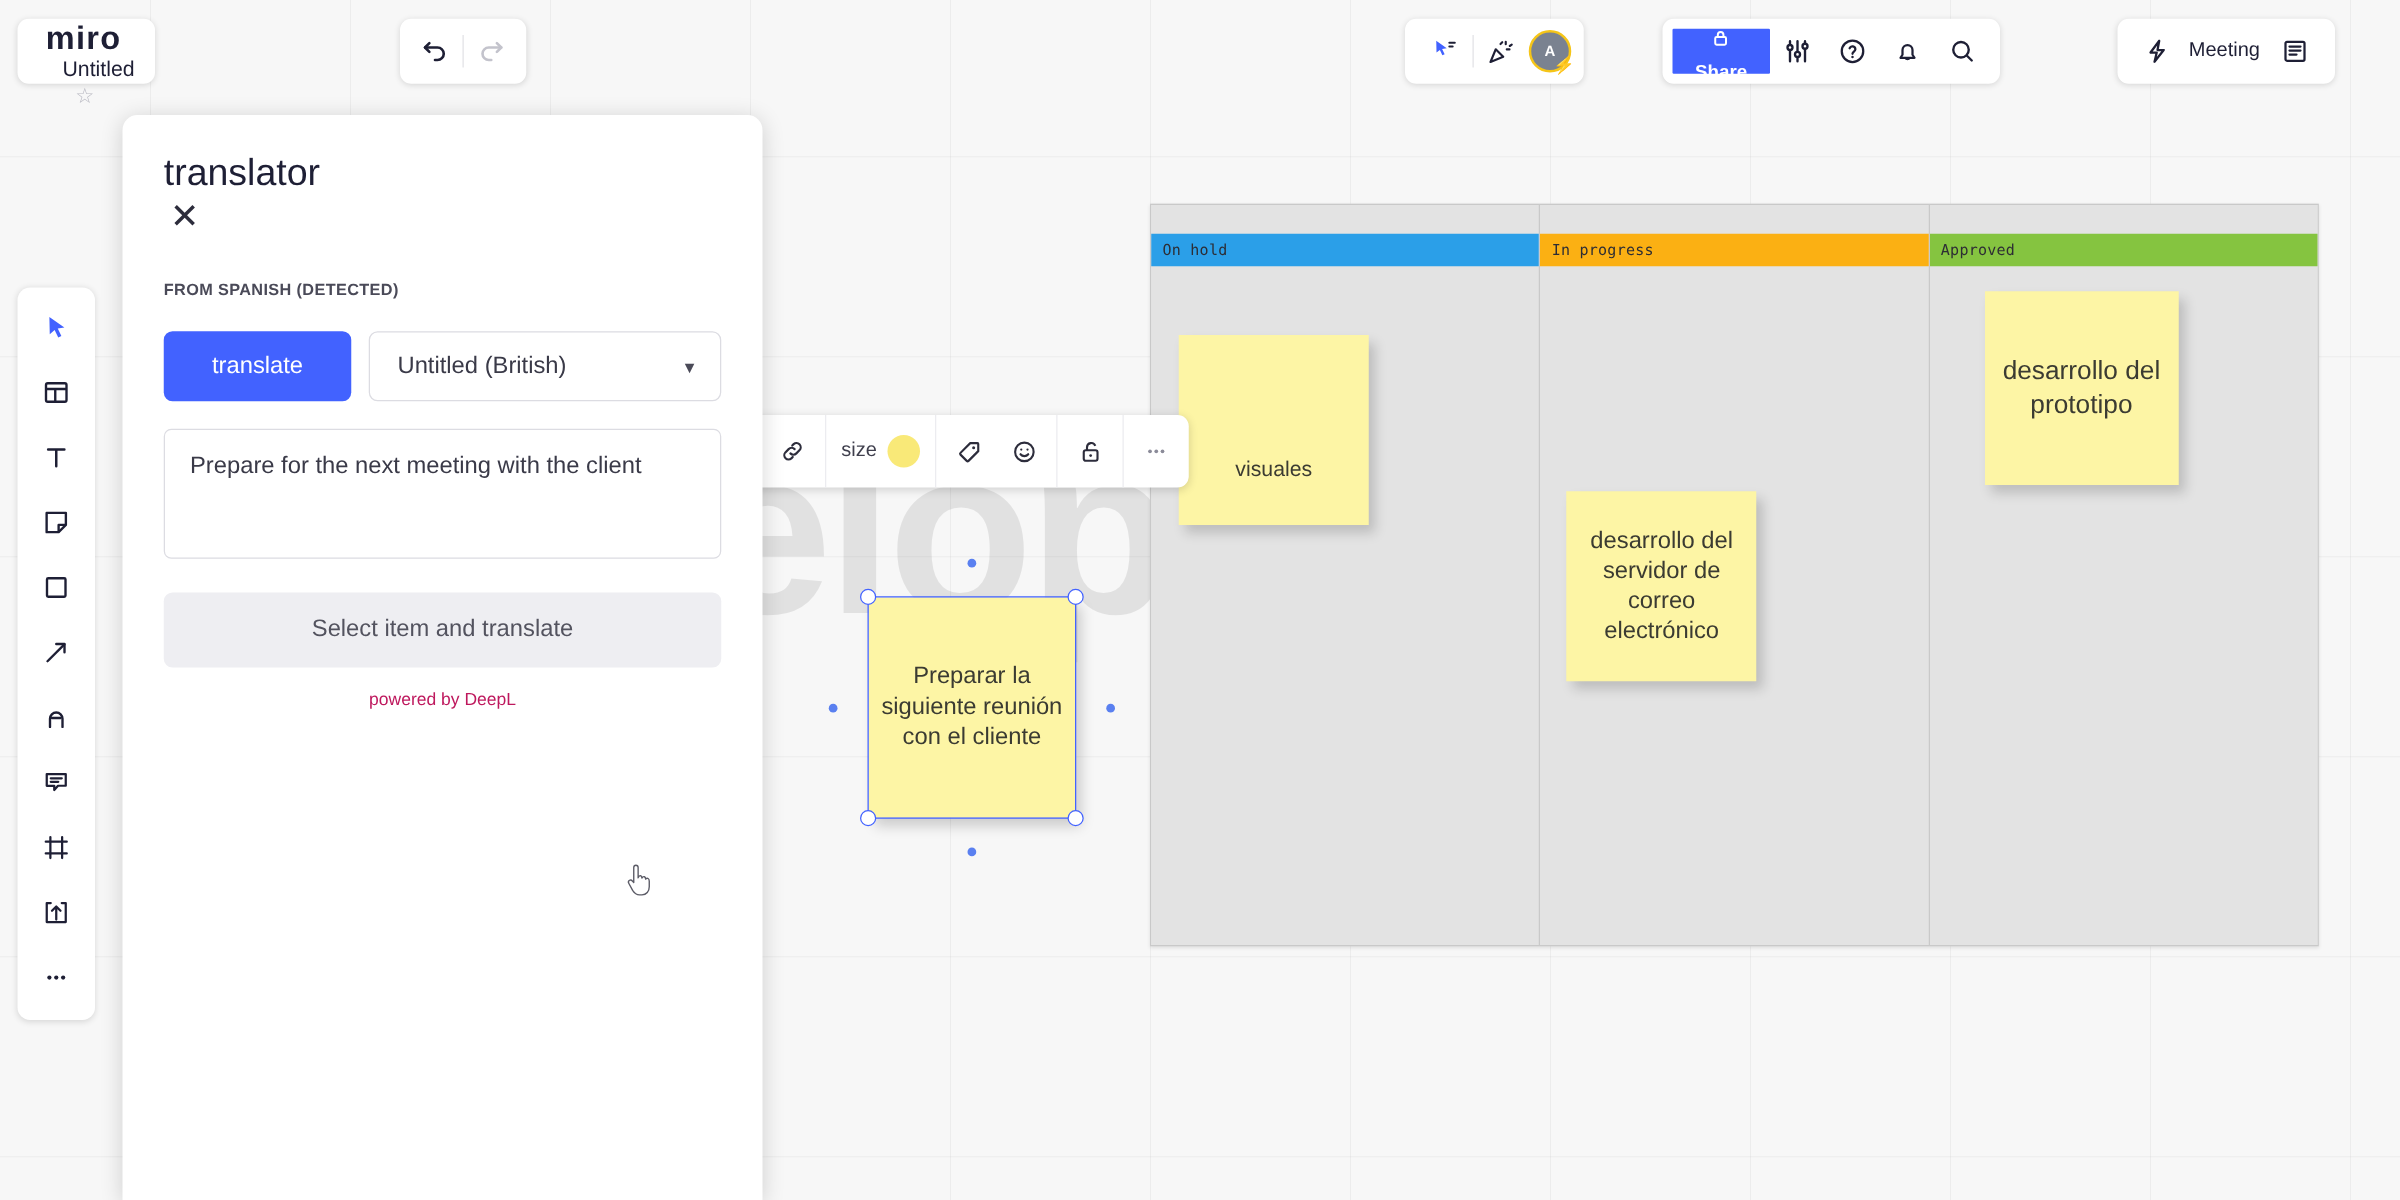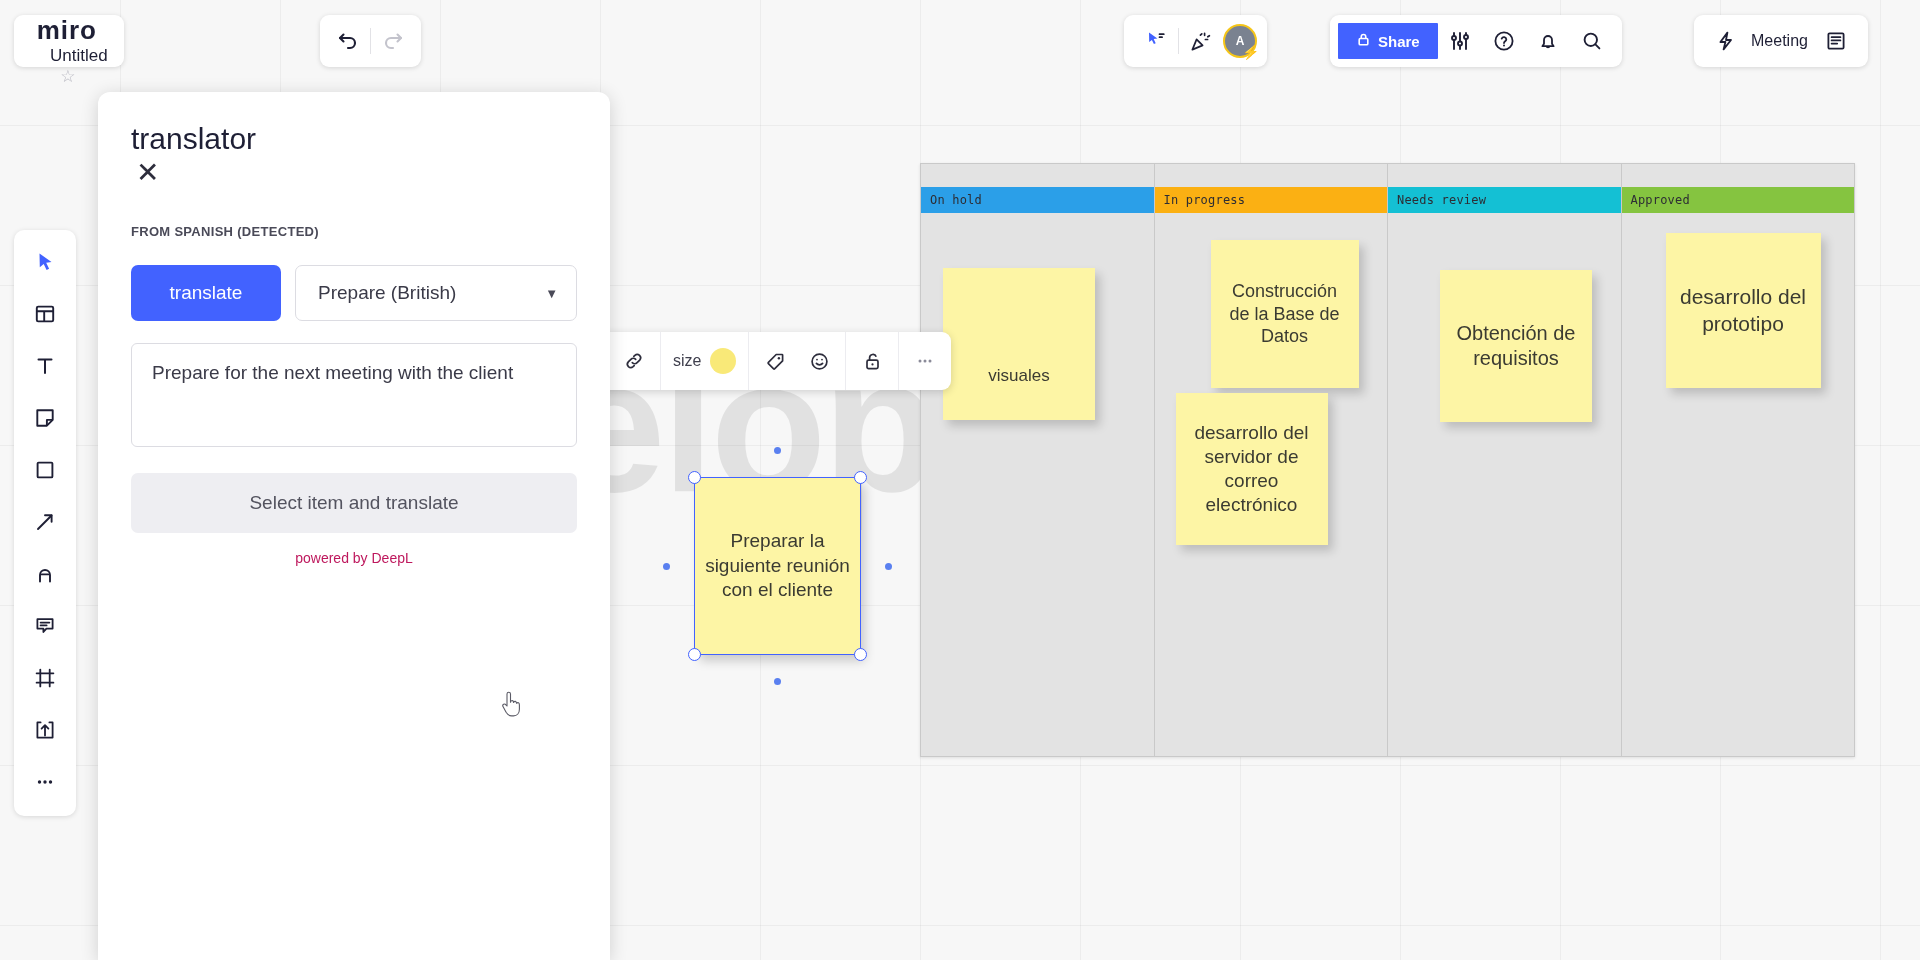--- a/index.html
+++ b/index.html
@@ -135,20 +135,21 @@
   #bar-actions { left: 1330px; padding: 0 8px; }
   #bar-meeting { left: 1694px; padding: 0 10px; }
 
   .share-btn {
     background: #4262ff; color: #fff;
     height: 36px; border-radius: 1px;
     display: flex; align-items: center; gap: 7px;
     padding: 0 18px; font-size: 15px; font-weight: 700;
     cursor: pointer; border: none;
     font-family: "Liberation Sans", sans-serif;
+    flex-direction: column;
   }
   .avatar-ring {
     width: 34px; height: 34px; border-radius: 50%;
     border: 2.5px solid #f5c518;
     background: #7a8290;
     color: #fff; font-size: 12px; font-weight: 700;
     display: flex; align-items: center; justify-content: center;
     position: relative; cursor: pointer;
   }
   .bolt {
@@ -274,31 +275,24 @@
     <div class="kcol">
       <div class="kcol-head" style="background:#2b9fe8">On hold</div>
       <div class="kcol-body">
         <div class="sticky" style="left:22px; top:78px; width:152px; height:152px; font-size:17px; align-items:flex-end; padding-bottom:34px;">visuales</div>
       </div>
     </div>
 
     <div class="kcol">
       <div class="kcol-head" style="background:#fbb013">In progress</div>
       <div class="kcol-body">
-        <div class="sticky" style="left:56px; top:50px; width:148px; height:148px; font-size:18px;">Construcción de la Base de Datos</div>
         <div class="sticky" style="left:21px; top:203px; width:152px; height:152px; font-size:19px;">desarrollo del servidor de correo electrónico</div>
       </div>
     </div>
 
-    <div class="kcol">
-      <div class="kcol-head" style="background:#14c0d4">Needs review</div>
-      <div class="kcol-body">
-        <div class="sticky" style="left:52px; top:80px; width:152px; height:152px; font-size:20px;">Obtención de requisitos</div>
-      </div>
-    </div>
 
     <div class="kcol">
       <div class="kcol-head" style="background:#85c440">Approved</div>
       <div class="kcol-body">
         <div class="sticky" style="left:44px; top:43px; width:155px; height:155px; font-size:21px;">desarrollo del prototipo</div>
       </div>
     </div>
 
   </div>
 
@@ -558,21 +552,21 @@
   <div id="panel-head">
     <div id="panel-title">translator</div>
     <div id="panel-close">✕</div>
   </div>
 
   <div class="field-label">FROM SPANISH (DETECTED)</div>
 
   <div id="row-actions">
     <button id="btn-translate">translate</button>
     <div id="lang-select">
-      <span>Prepare (British)</span>
+      <span>Untitled (British)</span>
       <span class="chev">▼</span>
     </div>
   </div>
 
   <textarea class="ta" id="ta-out" style="">Prepare for the next meeting with the client</textarea>
 
   <button id="btn-select">Select item and translate</button>
   <div id="powered">powered by DeepL</div>
 </div>
 

